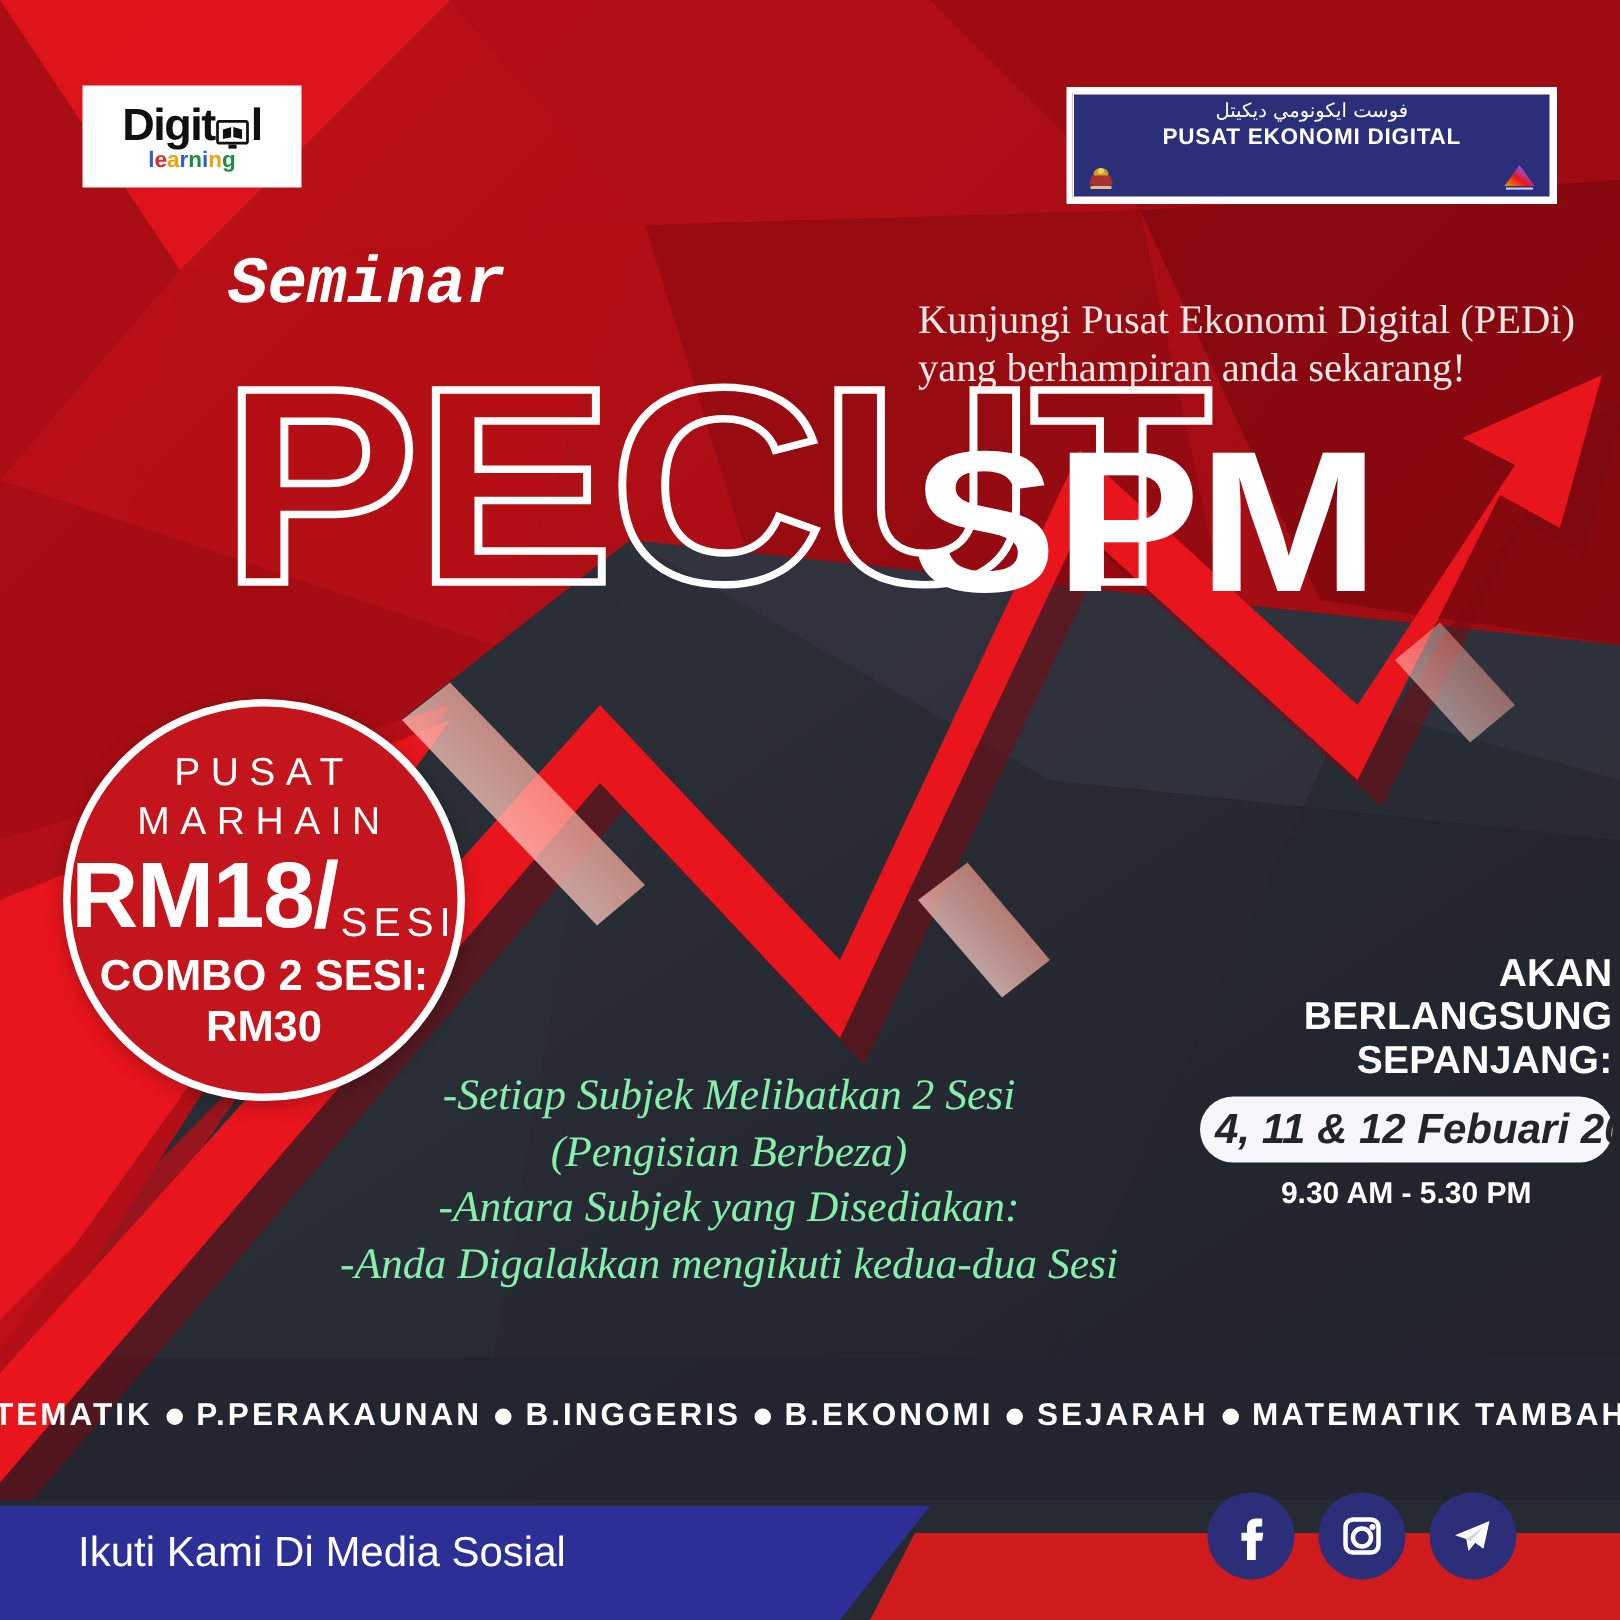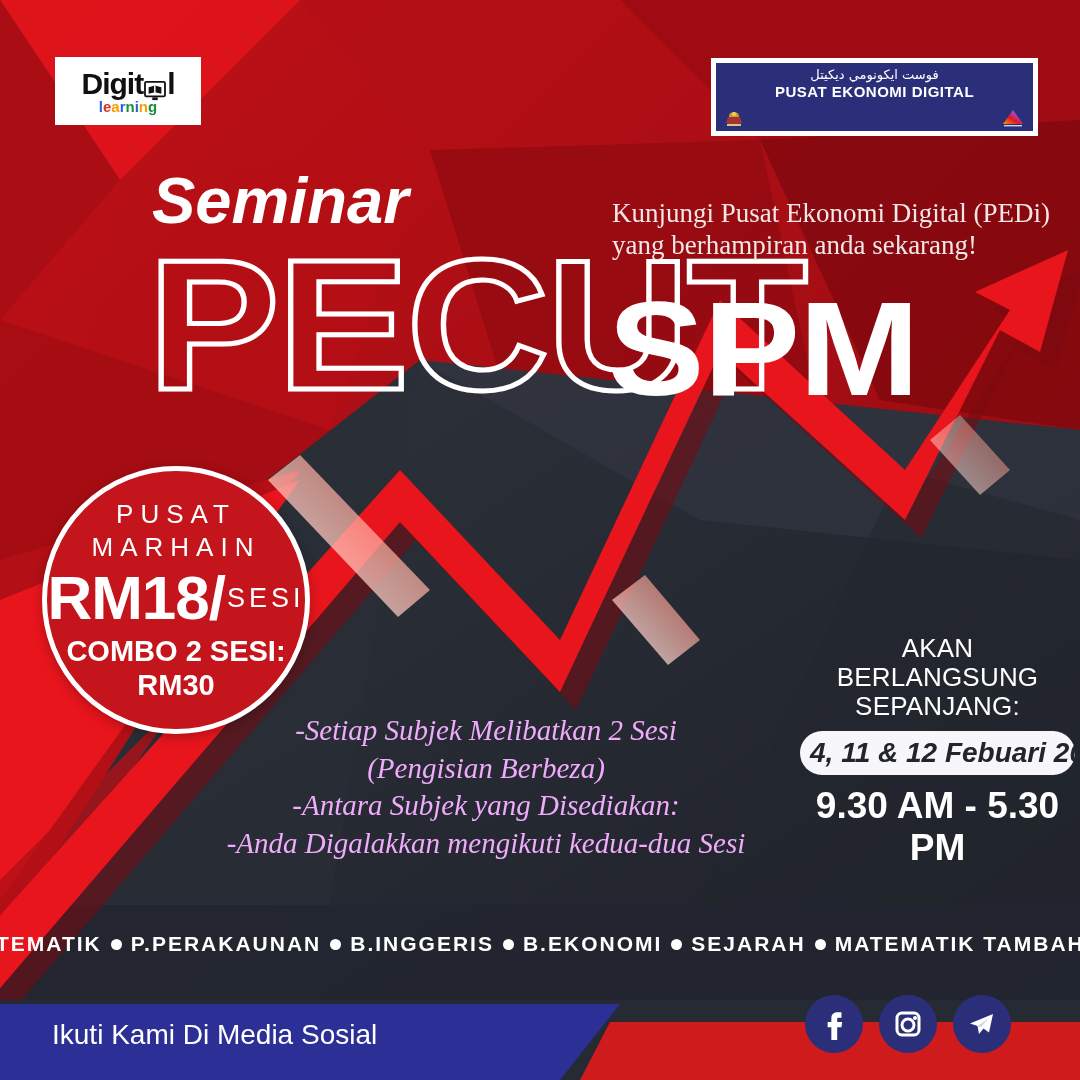--- a/index.html
+++ b/index.html
@@ -43,22 +43,22 @@
     padding-top:5px;
   }
   .logo-pedi .jawi{color:#fff;font-size:13px;line-height:1.1;direction:rtl;font-family:"DejaVu Sans",sans-serif;}
   .logo-pedi .latin{color:#fff;font-size:15px;font-weight:bold;letter-spacing:0.5px;line-height:1.1;margin-top:2px;}
   .logo-pedi .jata{position:absolute;left:8px;bottom:4px;width:20px;height:18px;}
   .logo-pedi .tri{position:absolute;right:8px;bottom:4px;width:24px;height:18px;}
 
   
   .seminar{
     position:absolute;left:152px;top:168px;
-    color:#fff;font-size:65px;font-weight:bold;font-style:italic;
-    letter-spacing:0px;line-height:1;
+    color:#fff;font-size:44px;font-weight:bold;font-style:italic;
+    letter-spacing:0px;line-height:1;font-family:Liberation Mono, monospace;
   }
   .pecut{
     position:absolute;left:148px;top:232px;
     font-size:186px;line-height:1;font-weight:bold;
     font-family:"Liberation Sans Narrow","Liberation Sans",sans-serif;
     letter-spacing:-2px;
     color:transparent;
     -webkit-text-stroke:5px #ffffff;
     transform:scaleX(1.06);transform-origin:left center;
   }
@@ -79,44 +79,44 @@
   
   .price-badge{
     position:absolute;left:42px;top:466px;width:268px;height:268px;
     border-radius:50%;background:#c4151c;border:5px solid #ffffff;
     display:flex;flex-direction:column;align-items:center;justify-content:center;
     color:#fff;text-align:center;
     box-shadow:0 3px 12px rgba(0,0,0,.25);
   }
   .price-badge .harga{font-size:26px;letter-spacing:7px;font-weight:500;line-height:1.25;}
   .price-badge .marhain{font-size:26px;letter-spacing:7px;font-weight:500;line-height:1.25;margin-bottom:4px;}
-  .price-badge .main{display:flex;align-items:center;justify-content:center;line-height:1;}
+  .price-badge .main{display:flex;align-items:flex-end;justify-content:center;line-height:1;}
   .price-badge .main .big{font-size:62px;font-weight:bold;letter-spacing:-1px;}
   .price-badge .main .sesi{font-size:27px;font-weight:500;letter-spacing:4px;margin-left:2px;}
   .price-badge .combo{font-size:29px;font-weight:bold;line-height:1.15;margin-top:6px;}
   .price-badge .combo2{font-size:29px;font-weight:bold;line-height:1.15;}
 
   
   .notes{
     position:absolute;left:176px;top:712px;width:620px;
-    text-align:center;color:#f0abfc;
+    text-align:center;color:#86efac;
     font-family:"Liberation Serif",serif;font-style:italic;
     font-size:29px;line-height:1.30;
   }
   .notes div{white-space:nowrap;}
 
   
   .datebox{position:absolute;left:800px;top:634px;width:275px;text-align:center;}
-  .datebox .akan{color:#fff;font-size:26px;font-weight:normal;line-height:1.12;text-align:center;letter-spacing:.2px;}
+  .datebox .akan{color:#fff;font-size:26px;font-weight:bold;line-height:1.12;text-align:right;letter-spacing:.2px;}
   .datebox .pill{
     margin-top:10px;background:#f7f6fa;border-radius:26px;
     padding:6px 10px;color:#22252b;font-size:28px;font-weight:bold;font-style:italic;
     white-space:nowrap;
   }
-  .datebox .time{margin-top:10px;color:#fff;font-size:37px;font-weight:bold;}
+  .datebox .time{margin-top:10px;color:#fff;font-size:20px;font-weight:bold;}
 
   
   .subjects{
     position:absolute;left:0;top:932px;width:1080px;
     display:flex;align-items:center;justify-content:center;
     color:#fff;font-size:21px;font-weight:bold;letter-spacing:2px;
     white-space:nowrap;
   }
   .subjects .dot{display:inline-block;width:11px;height:11px;border-radius:50%;background:#fff;margin:0 9px;flex:none;}
 

